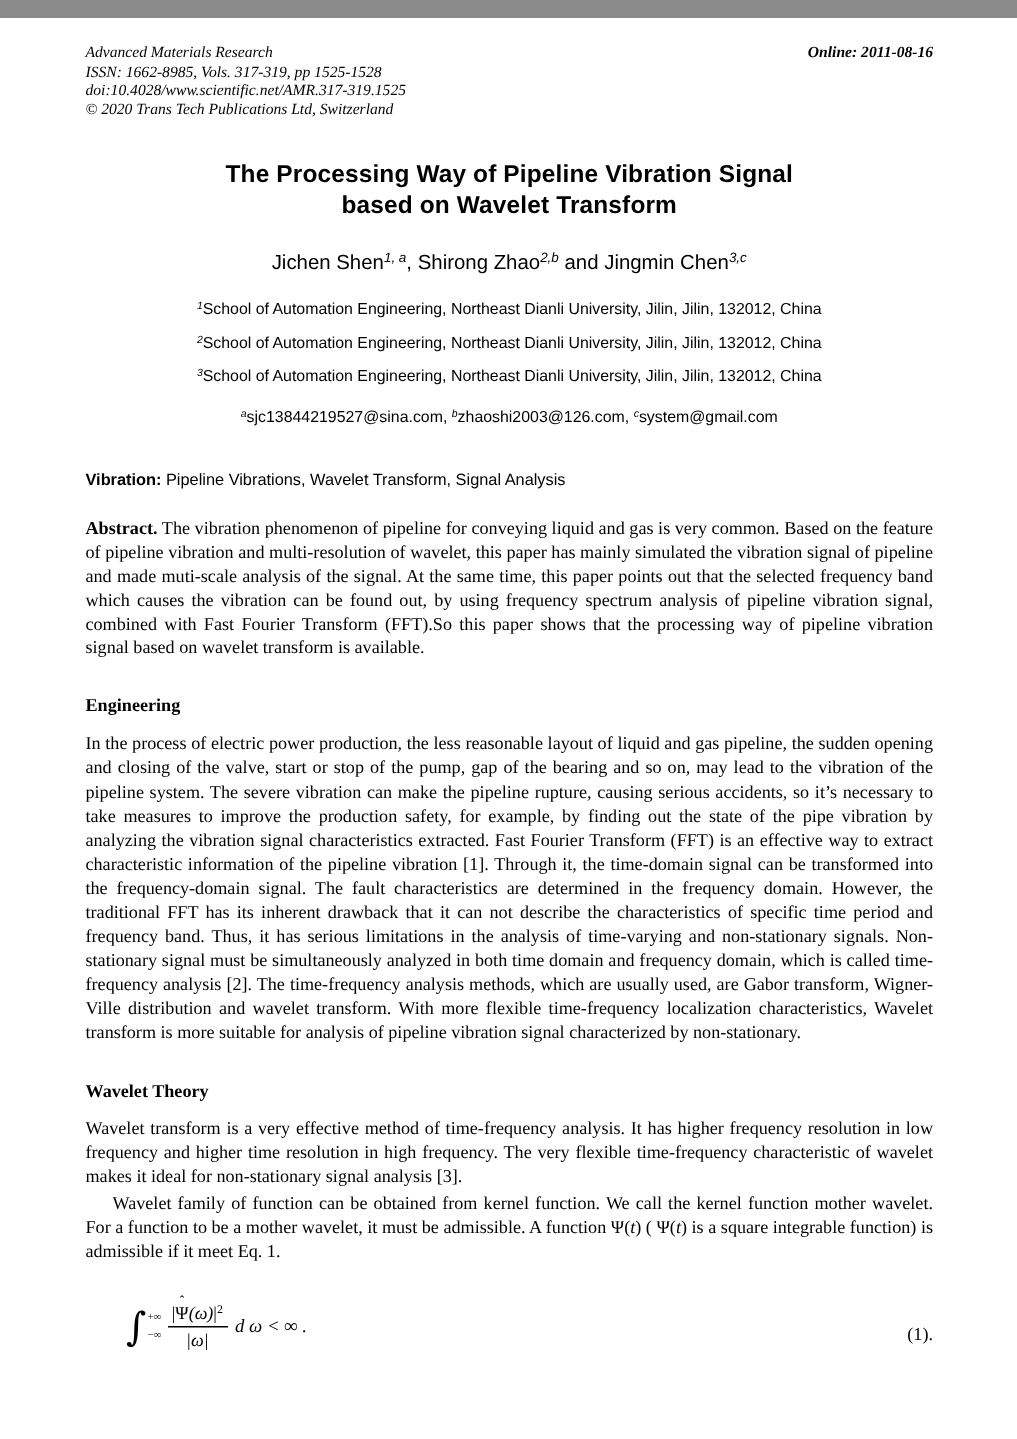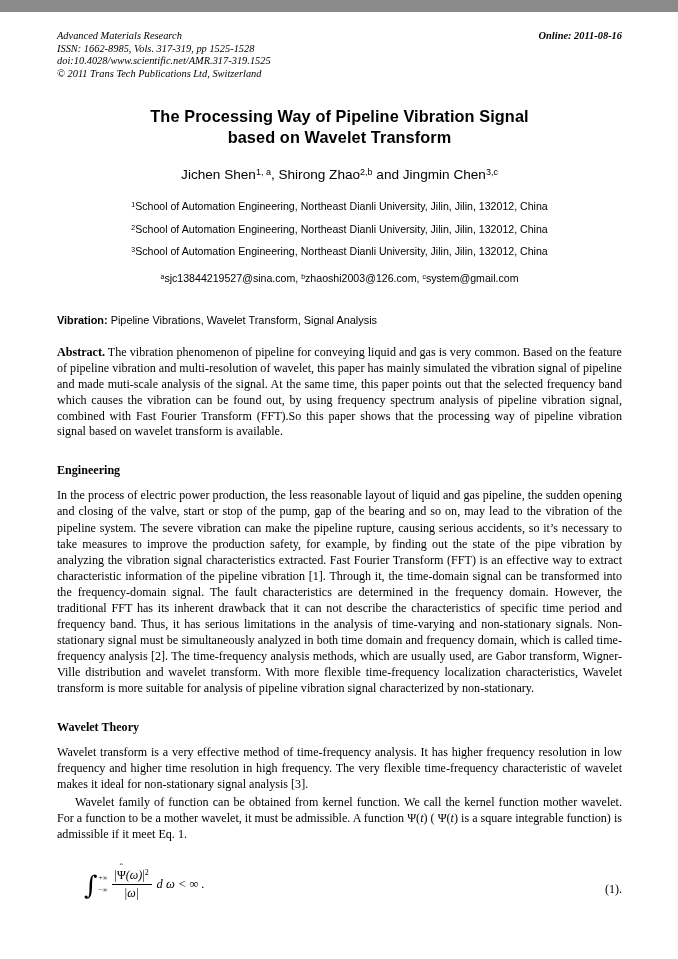--- a/index.html
+++ b/index.html
@@ -61,20 +61,21 @@
     margin-top: 18px;
     text-align: center;
     font-family: "Liberation Sans", "DejaVu Sans", sans-serif;
     font-size: 13.6px;
     line-height: 18px;
   }
   sup {
     font-size: 0.66em;
     vertical-align: 0.45em;
     line-height: 0;
+    font-style: italic;
   }
 
   
   .affils {
     margin-top: 11px;
     text-align: center;
     font-family: "Liberation Sans", "DejaVu Sans", sans-serif;
     font-size: 10.6px;
     line-height: 22.5px;
   }
@@ -207,21 +208,21 @@
 </head>
 <body>
 
 <div class="page">
   <div class="content">
 
     <div class="journal-header">
       <div class="line">Advanced Materials Research</div>
       <div class="line">ISSN: 1662-8985, Vols. 317-319, pp 1525-1528</div>
       <div class="line">doi:10.4028/www.scientific.net/AMR.317-319.1525</div>
-      <div class="line">© 2011 Trans Tech Publications Ltd, Switzerland</div>
+      <div class="line">© 2020 Trans Tech Publications Ltd, Switzerland</div>
       <div class="journal-online">Online: 2011-08-16</div>
     </div>
 
     <div class="title">
       <div>The Processing Way of Pipeline Vibration Signal</div>
       <div>based on Wavelet Transform</div>
     </div>
 
     <div class="authors">
       <span>Jichen Shen</span><sup>1, a</sup><span>, </span><span>Shirong Zhao</span><sup>2,b</sup><span> and </span><span>Jingmin Chen</span><sup>3,c</sup>

